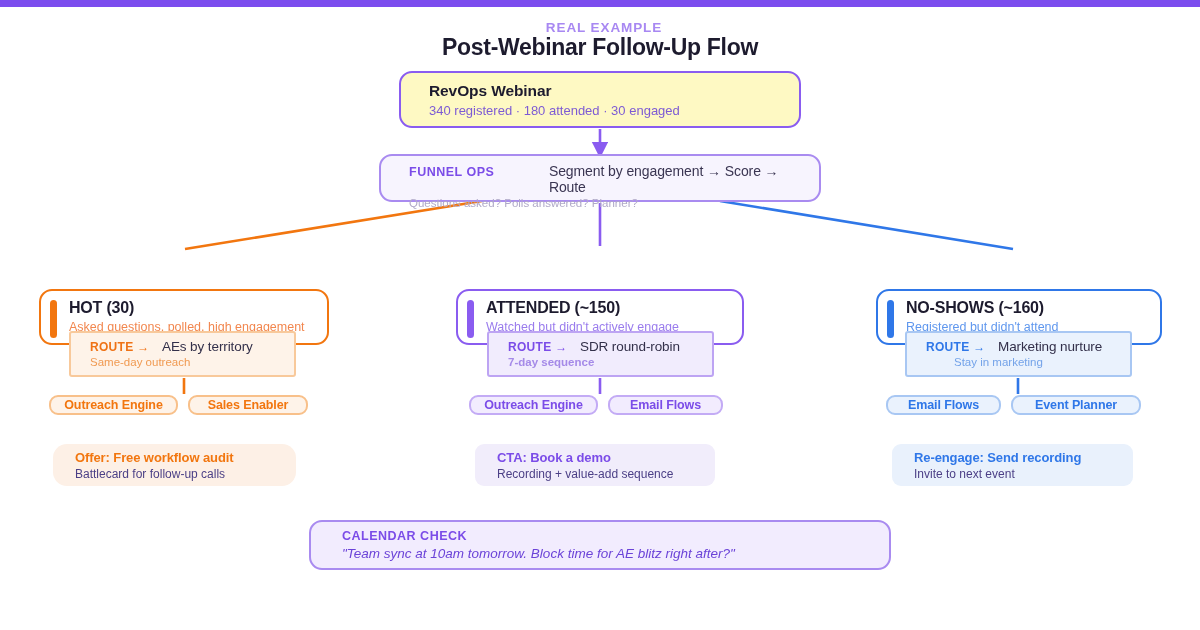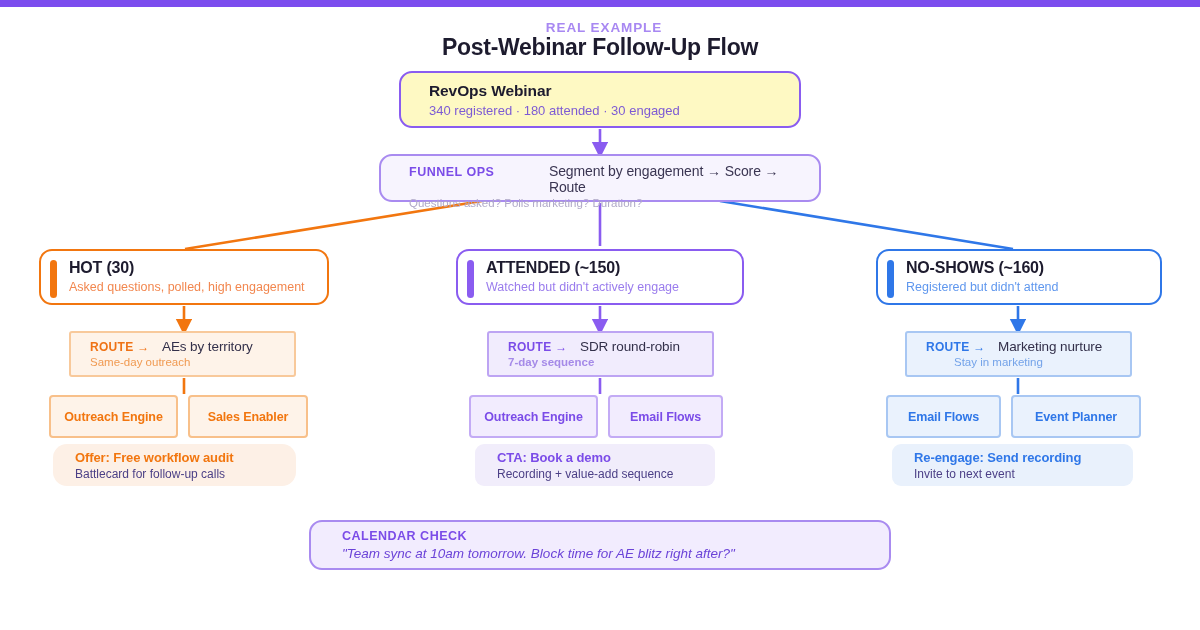--- a/index.html
+++ b/index.html
@@ -50,21 +50,21 @@
   }
   .funnel-row { display: flex; align-items: baseline; gap: 20px; }
   .funnel-tag {
     font-size: 12.5px; font-weight: 700; letter-spacing: 0.5px; color: #7b4ce8;
     width: 120px;
   }
   .funnel-main { font-size: 14px; color: #3a3552; letter-spacing: -0.1px; }
   .funnel-sub { font-size: 11.5px; color: #b0a9c8; margin-top: 2px; }
 
   
-  .seg { height: 56px; padding: 8px 0 0 28px; }
+  .seg { height: 56px; padding: 8px 0 0 28px; margin-top: 40px; }
   .seg-bar {
     position: absolute; left: 9px; top: 9px; width: 7px; height: 38px;
     border-radius: 4px;
   }
   .seg-title { font-size: 16px; font-weight: 700; color: #1d1b2e; letter-spacing: -0.2px; }
   .seg-sub { font-size: 12.5px; margin-top: 3px; }
 
   .seg-hot  { left: 39px;  top: 249px; width: 290px; background:#ffffff; border-color:#f2760f; }
   .seg-att  { left: 456px; top: 249px; width: 288px; background:#ffffff; border-color:#8a5cf0; }
   .seg-nos  { left: 876px; top: 249px; width: 286px; background:#ffffff; border-color:#2f77e8; }
@@ -79,21 +79,21 @@
   .route-sub { font-size: 11.5px; margin-top: 2px; }
 
   .route-hot { left: 69px;  top: 331px; width: 227px; background:#fef3e9; border-color:#f8c99b; }
   .route-att { left: 487px; top: 331px; width: 227px; background:#f1ecfd; border-color:#bda4f3; }
   .route-nos { left: 905px; top: 331px; width: 227px; background:#eaf2fd; border-color:#a8c7f3; }
   .rtag-hot { color:#ef7215; } .rtag-att { color:#7b4ce8; } .rtag-nos { color:#2f77e8; }
   .rsub-hot { color:#f09a52; } .rsub-att { color:#a58ae8;font-weight:bold; } .rsub-nos { color:#74a3e9;margin-left:28px; }
 
   
   .chip {
-    position: absolute; height: 43px; border-radius: 4px; border: 2px solid;
+    position: absolute; height: 20px; border-radius: 9px; border: 2px solid;
     display: flex; align-items: center; justify-content: center;
     font-size: 12.5px; font-weight: 700; letter-spacing: -0.1px;
   }
   .chip-hot { background:#fef3e9; border-color:#f8c08a; color:#f2760f; }
   .chip-att { background:#f2ecfe; border-color:#c3abf5; color:#7b4ce8; }
   .chip-nos { background:#eaf2fd; border-color:#a8c7f3; color:#2f77e8; }
 
   
   .panel {
     position: absolute; height: 42px; border-radius: 9px;
@@ -164,21 +164,21 @@
   <div class="card root">
     <div class="root-title">RevOps Webinar</div>
     <div class="root-sub">340 registered · 180 attended · 30 engaged</div>
   </div>
 
   <div class="card funnel">
     <div class="funnel-row">
       <span class="funnel-tag">FUNNEL OPS</span>
       <span class="funnel-main">Segment by engagement → Score → Route</span>
     </div>
-    <div class="funnel-sub">Questions asked? Polls marketing? Duration?</div>
+    <div class="funnel-sub">Questions asked? Polls answered? Planner?</div>
   </div>
 
   <div class="card seg seg-hot">
     <div class="seg-bar bar-hot"></div>
     <div class="seg-title">HOT (30)</div>
     <div class="seg-sub sub-hot">Asked questions, polled, high engagement</div>
   </div>
 
   <div class="card route route-hot">
     <div class="route-row">

